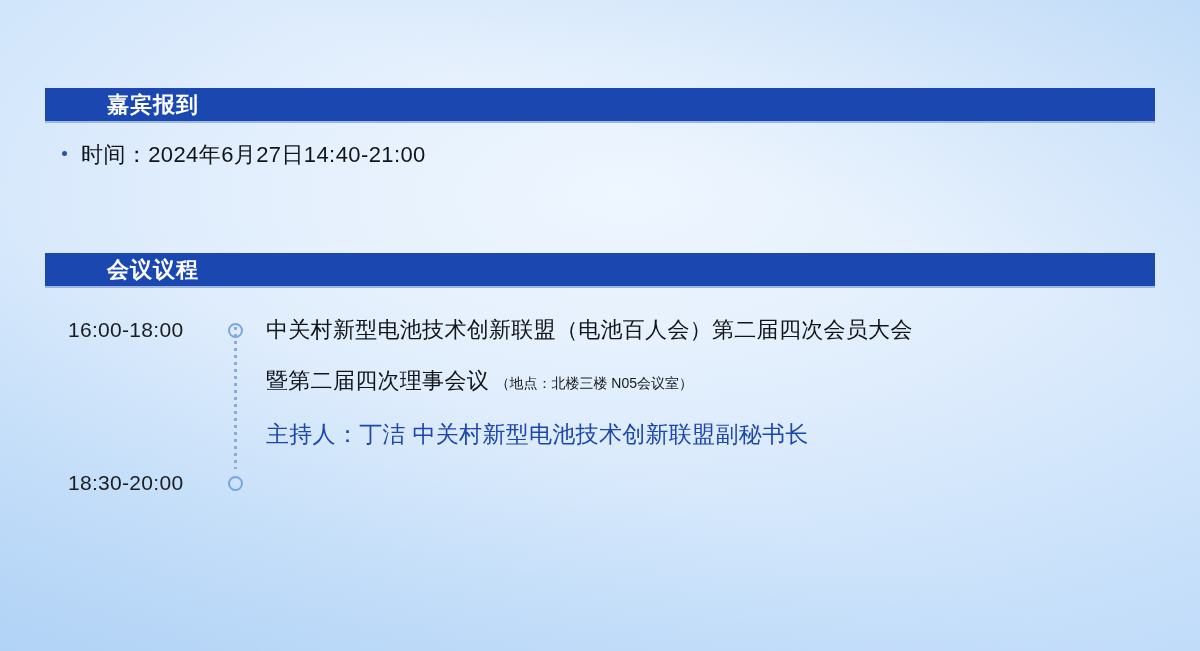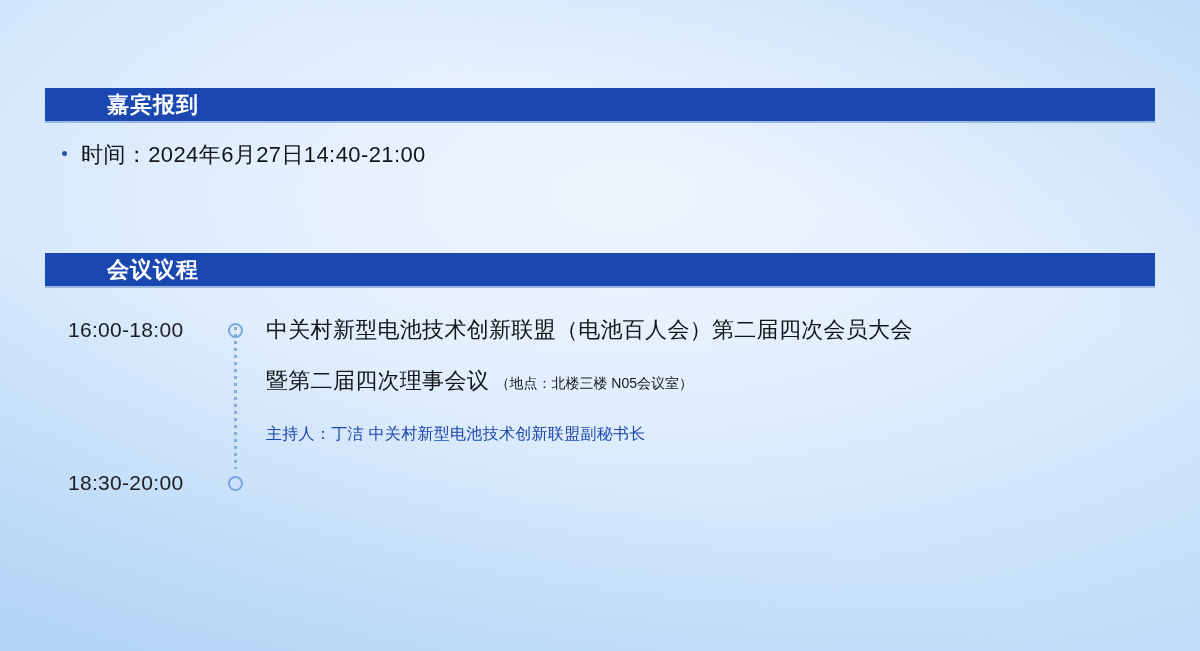--- a/index.html
+++ b/index.html
@@ -138,21 +138,21 @@
     letter-spacing: 0.3px;
     white-space: nowrap;
   }
   .agenda-line + .agenda-line { margin-top: 23px; }
   .agenda-line .venue {
     font-size: 14px;
     color: #15181c;
     letter-spacing: 0;
   }
   .agenda-host {
-    font-size: 16px;
+    font-size: 23px;
     color: #1c47ac;
     line-height: 28px;
     letter-spacing: 0.3px;
     margin-top: 23px;
     white-space: nowrap;
   }
 
   
   #timeline-connector {
     position: absolute;

